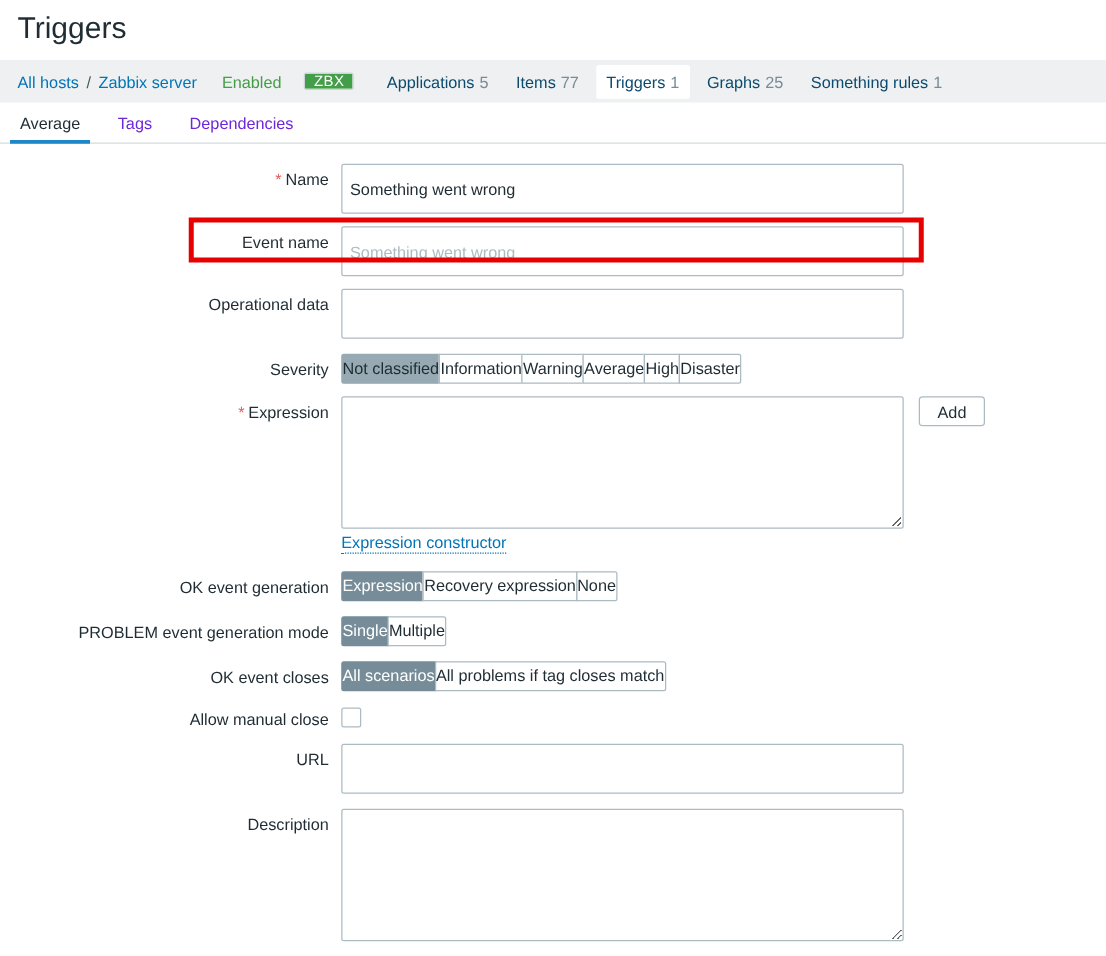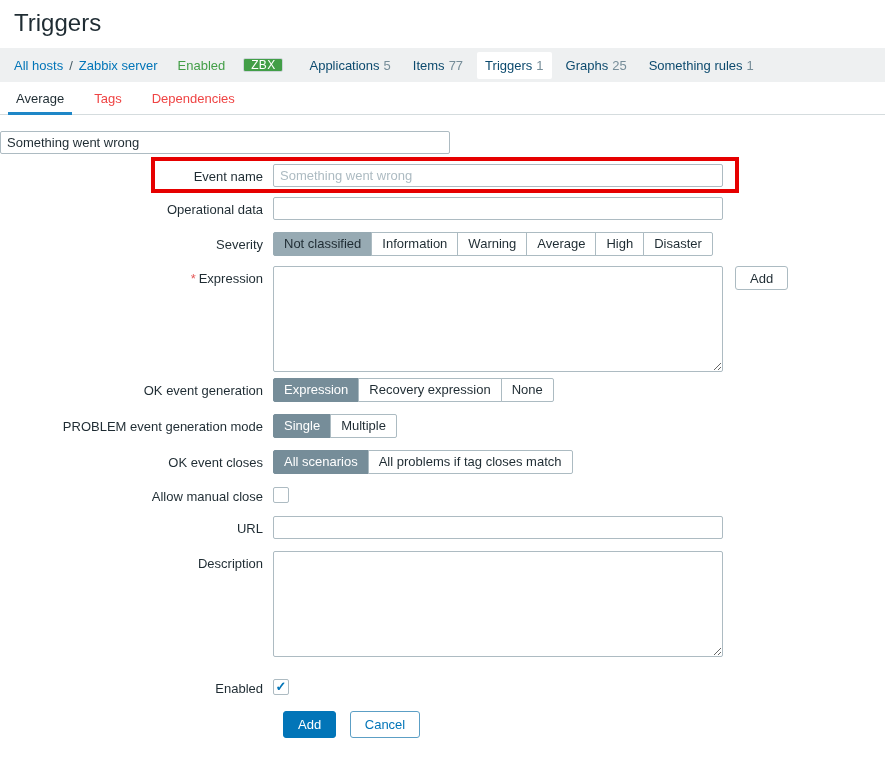--- a/index.html
+++ b/index.html
@@ -41,39 +41,39 @@
 
   
   .tab-bar {
     display:flex; align-items:stretch;
     padding-left:8px; height:33px;
     border-bottom:1px solid #d5dcde;
   }
   .tab {
     display:flex; align-items:center;
     padding:0 8px; margin-right:14px;
-    color:#ef4444; position:relative; cursor:pointer;
+    color:#6d28d9; position:relative; cursor:pointer;
   }
   .tab.active { color:#1f2c33; }
   .tab.active::after {
     content:""; position:absolute; left:0; right:0; bottom:-1px;
     height:3px; background:#1e87c7;
   }
 
   
   .trigger-form { padding:16px 0 0 0; }
   .form-row { display:flex; align-items:flex-start; margin-bottom:10px; position:relative; }
   .form-label {
     width:273px; flex:0 0 273px; text-align:right;
     padding:5px 10px 0 0; color:#1f2c33;
   }
   .req { color:#e45959; margin-right:3px; }
 
   input.text-input {
-    width:450px; height:23px; padding:0 6px;
+    width:450px; height:40px; padding:0 6px;
     border:1px solid #adbbc2; border-radius:2px;
     font-family:"Liberation Sans", sans-serif; font-size:13px; color:#1f2c33;
     background:#fff; outline:none;
   }
   input.text-input::placeholder { color:#adbbc2; opacity:1; }
   textarea.text-area {
     width:450px; height:106px; padding:4px 6px;
     border:1px solid #adbbc2; border-radius:2px;
     font-family:"Liberation Sans", sans-serif; font-size:13px; color:#1f2c33;
     resize:both; outline:none;
@@ -83,21 +83,21 @@
   .red-box {
     position:absolute; left:151px; top:-7px;
     width:588px; height:36px;
     border:4px solid #e60000; pointer-events:none; z-index:5;
   }
 
   
   .seg-group { display:inline-flex; }
   .seg-btn {
     border:1px solid #acbbc2; background:#fff; color:#1f2c33;
-    padding:4px 10px; margin-left:-1px; height:24px;
+    padding:4px 0; margin-left:-1px; height:24px;
     font-family:"Liberation Sans", sans-serif; font-size:13px;
     line-height:1.1; cursor:pointer;
   }
   .seg-btn:first-child { margin-left:0; border-radius:2px 0 0 2px; }
   .seg-btn:last-child { border-radius:0 2px 2px 0; }
   .seg-btn.sel-severity { background:#97aab3; border-color:#97aab3; color:#1f2c33; }
   .seg-btn.sel-dark { background:#768d99; border-color:#768d99; color:#fff; }
 
   
   .expr-wrap { display:flex; align-items:flex-start; }
@@ -156,20 +156,23 @@
 
 <div class="tab-bar" id="tab-bar">
     <span class="tab active">Average</span>
     <span class="tab">Tags</span>
     <span class="tab">Dependencies</span>
   </div>
 
 <form class="trigger-form">
 
   <div class="form-row">
+    <div class="form-label">
+      <span class="req">*</span><span>Name</span>
+    </div>
     <input class="text-input" type="text" value="Something went wrong" style="">
   </div>
 
   <div class="form-row">
     <div class="red-box"></div>
     <div class="form-label">
       <span>Event name</span>
     </div>
     <input class="text-input" type="text" placeholder="Something went wrong" style="">
   </div>
@@ -198,20 +201,24 @@
   <div class="form-row" style="margin-bottom:6px">
     <div class="form-label">
       <span class="req">*</span><span>Expression</span>
     </div>
     <div class="expr-wrap">
       <textarea class="text-area" style=""></textarea>
       <button class="btn-secondary" type="button">Add</button>
     </div>
   </div>
 
+  <div class="form-row row-tight">
+    <div class="form-label"></div>
+    <a class="link-dotted">Expression constructor</a>
+  </div>
 
   <div class="form-row" style="margin-bottom:12px">
     <div class="form-label">
       <span>OK event generation</span>
     </div>
     <div class="seg-group">
         <button type="button" class="seg-btn sel-dark">Expression</button>
         <button type="button" class="seg-btn">Recovery expression</button>
         <button type="button" class="seg-btn">None</button>
       </div>

